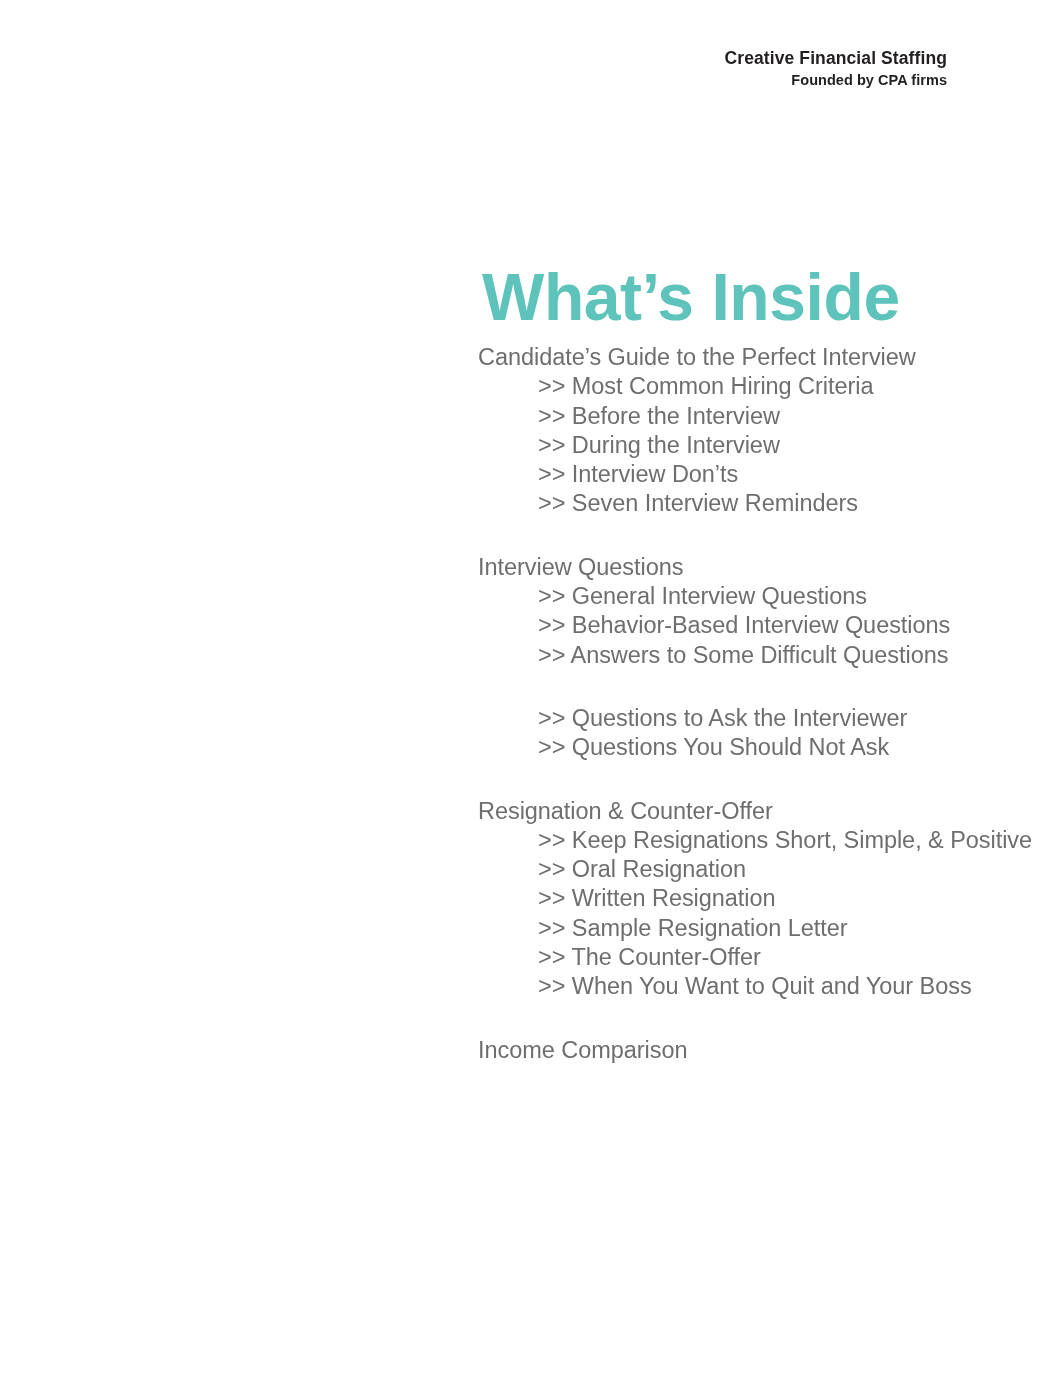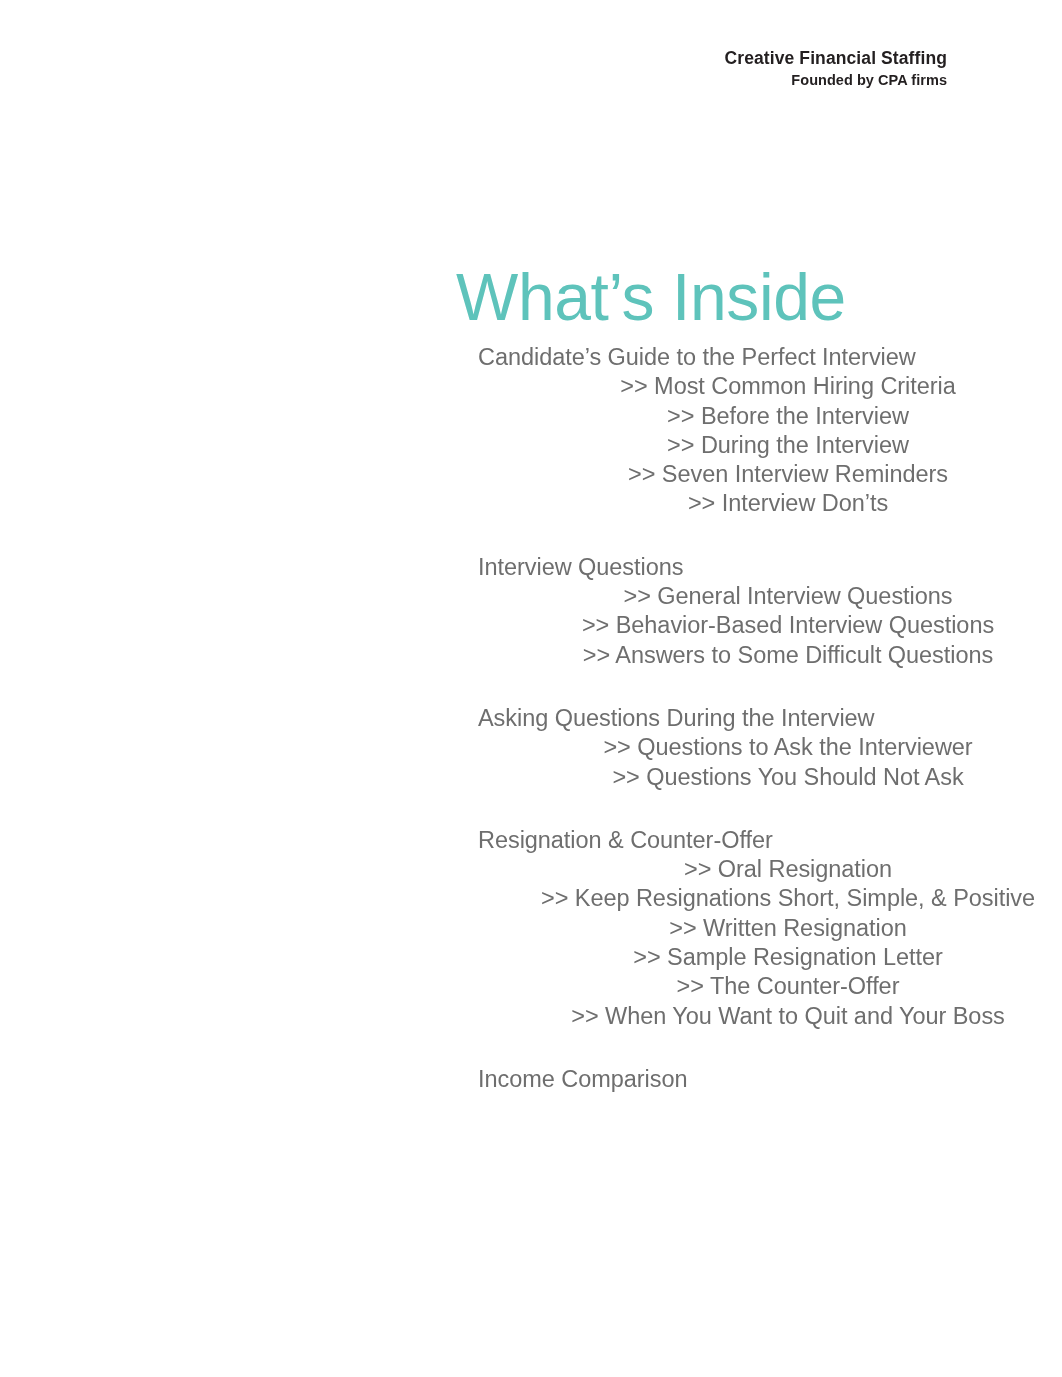--- a/index.html
+++ b/index.html
@@ -45,23 +45,23 @@
     letter-spacing: 0.05px;
     line-height: 1.25;
     margin-top: 1px;
     white-space: nowrap;
   }
 
   
   .page-title {
     position: absolute;
     top: 216px;
-    left: 456px;
+    left: 482px;
     font-size: 66px;
-    font-weight: normal;
+    font-weight: bold;
     color: #5ec3bb;
     line-height: 1.0;
     letter-spacing: -0.4px;
     white-space: nowrap;
     margin-top: 48px;
   }
 
   
   .toc {
     position: absolute;
@@ -79,21 +79,20 @@
   }
   .toc-section + .toc-section {
     margin-top: 34px;
   }
   .toc-heading {
     white-space: nowrap;
   }
   .toc-entry {
     padding-left: 60px;
     white-space: nowrap;
-    text-align: center;
   }
   .toc-entry-cont {
     padding-left: 82px;
     white-space: nowrap;
   }
 </style>
 </head>
 <body>
 
 <div class="page">
@@ -105,38 +104,37 @@
 
   <h1 class="page-title">What’s Inside</h1>
 
   <div class="toc">
 
   <div class="toc-section">
         <div class="toc-heading">Candidate’s Guide to the Perfect Interview</div>
         <div class="toc-entry">&gt;&gt; Most Common Hiring Criteria</div>
         <div class="toc-entry">&gt;&gt; Before the Interview</div>
         <div class="toc-entry">&gt;&gt; During the Interview</div>
+        <div class="toc-entry">&gt;&gt; Interview Don’ts</div>
         <div class="toc-entry">&gt;&gt; Seven Interview Reminders</div>
-        <div class="toc-entry">&gt;&gt; Interview Don’ts</div>
       </div>
       <div class="toc-section">
         <div class="toc-heading">Interview Questions</div>
         <div class="toc-entry">&gt;&gt; General Interview Questions</div>
         <div class="toc-entry">&gt;&gt; Behavior-Based Interview Questions</div>
         <div class="toc-entry">&gt;&gt; Answers to Some Difficult Questions</div>
       </div>
       <div class="toc-section">
-        <div class="toc-heading">Asking Questions During the Interview</div>
         <div class="toc-entry">&gt;&gt; Questions to Ask the Interviewer</div>
         <div class="toc-entry">&gt;&gt; Questions You Should Not Ask</div>
       </div>
       <div class="toc-section">
         <div class="toc-heading">Resignation &amp; Counter-Offer</div>
+        <div class="toc-entry">&gt;&gt; Keep Resignations Short, Simple, &amp; Positive</div>
         <div class="toc-entry">&gt;&gt; Oral Resignation</div>
-        <div class="toc-entry">&gt;&gt; Keep Resignations Short, Simple, &amp; Positive</div>
         <div class="toc-entry">&gt;&gt; Written Resignation</div>
         <div class="toc-entry">&gt;&gt; Sample Resignation Letter</div>
         <div class="toc-entry">&gt;&gt; The Counter-Offer</div>
         <div class="toc-entry">&gt;&gt; When You Want to Quit and Your Boss</div>
       </div>
       <div class="toc-section">
         <div class="toc-heading">Income Comparison</div>
       </div>
     </div>
 

